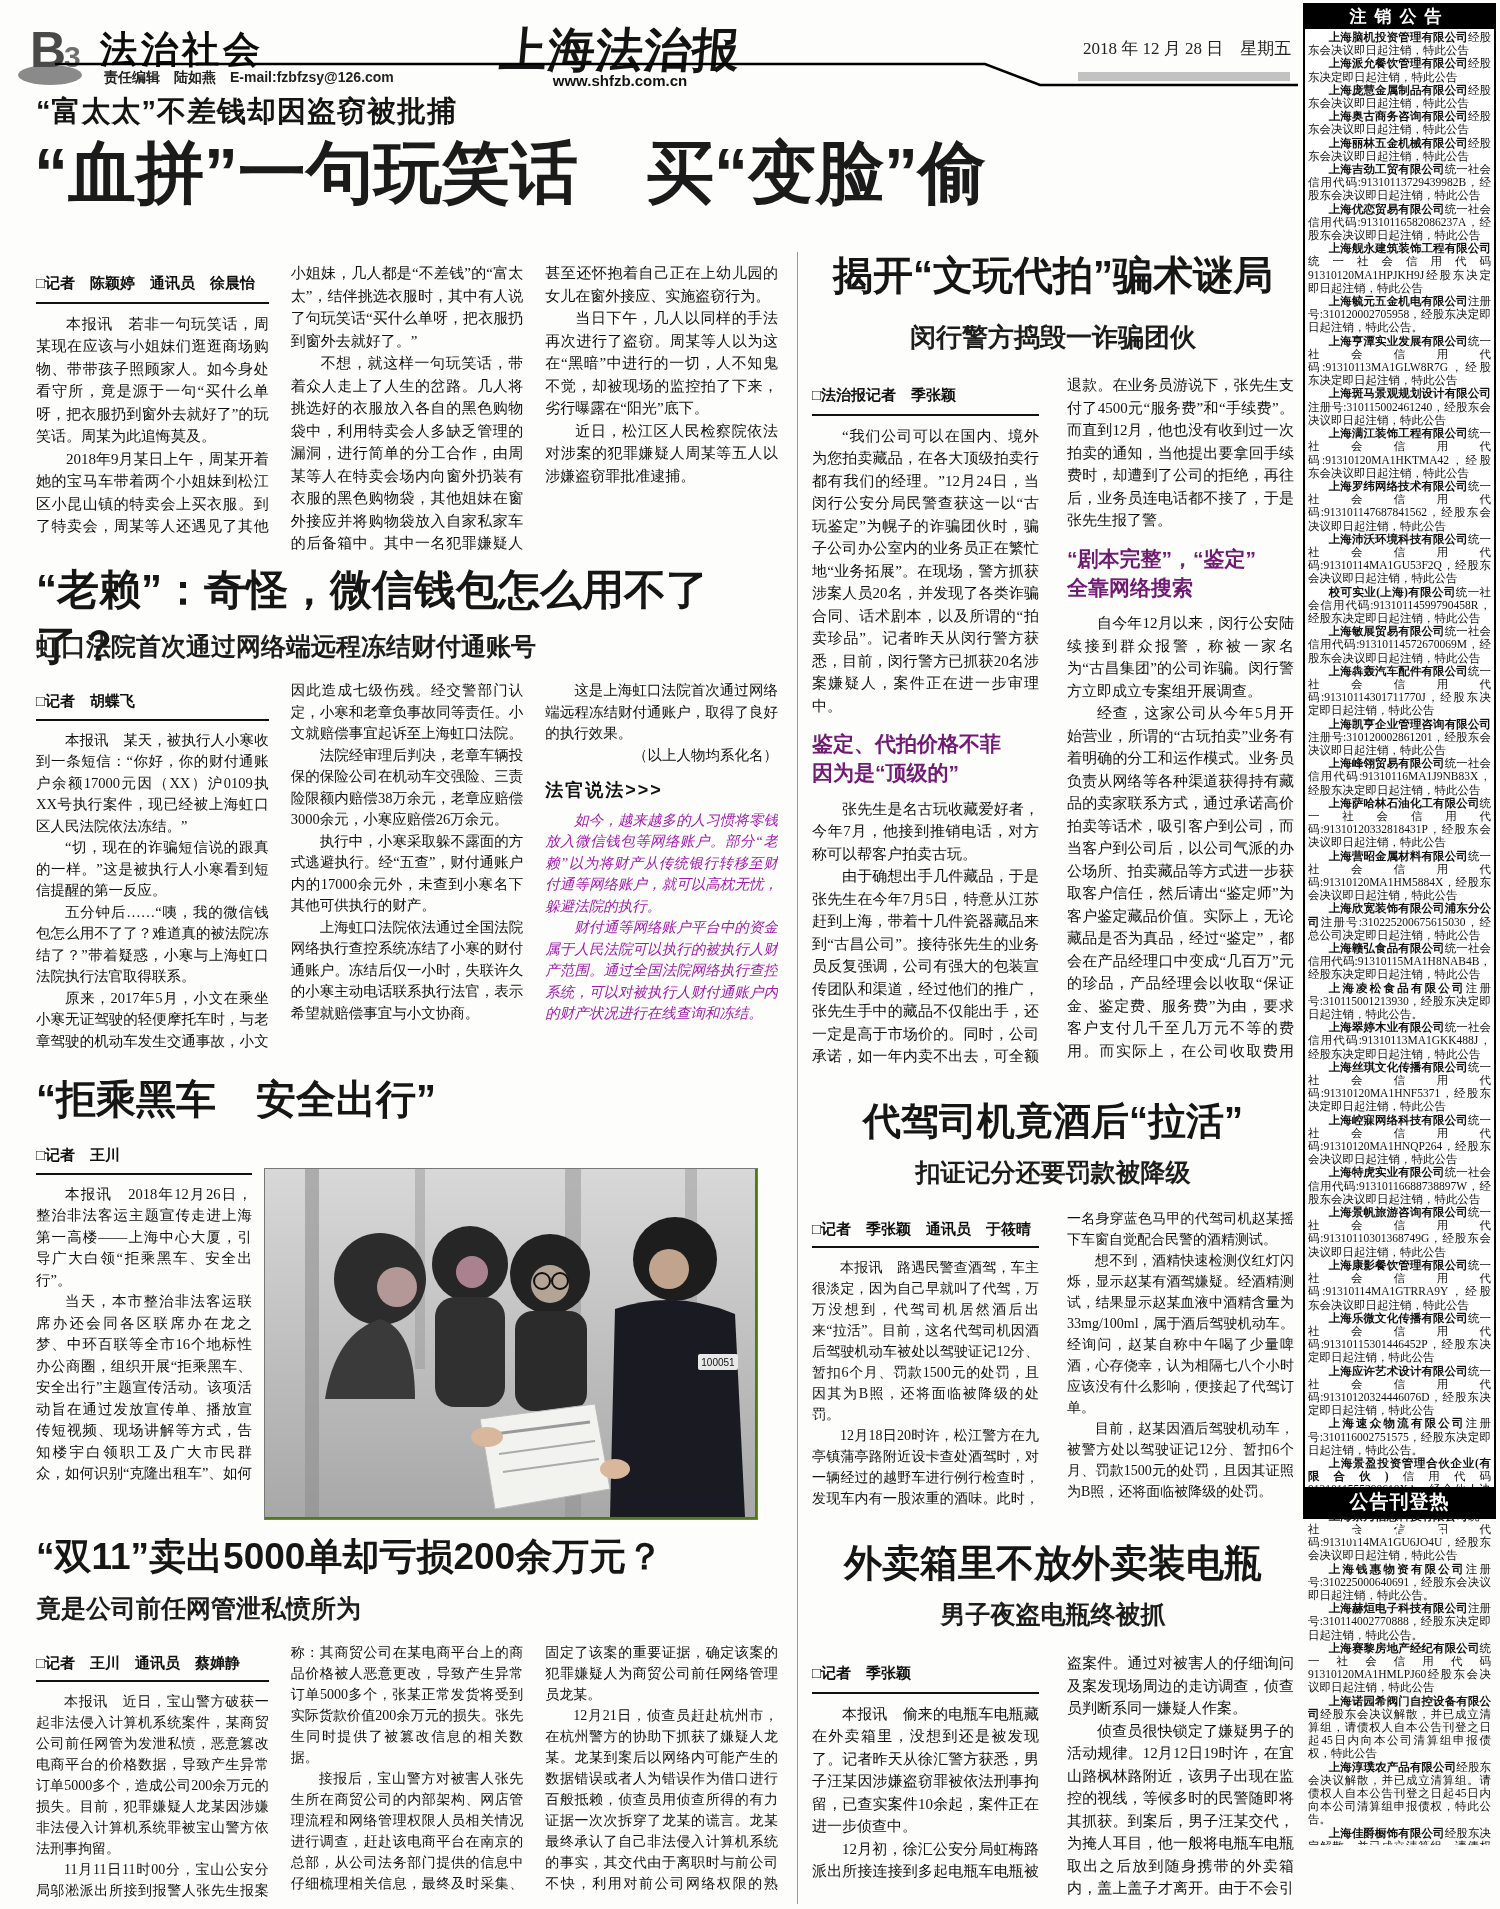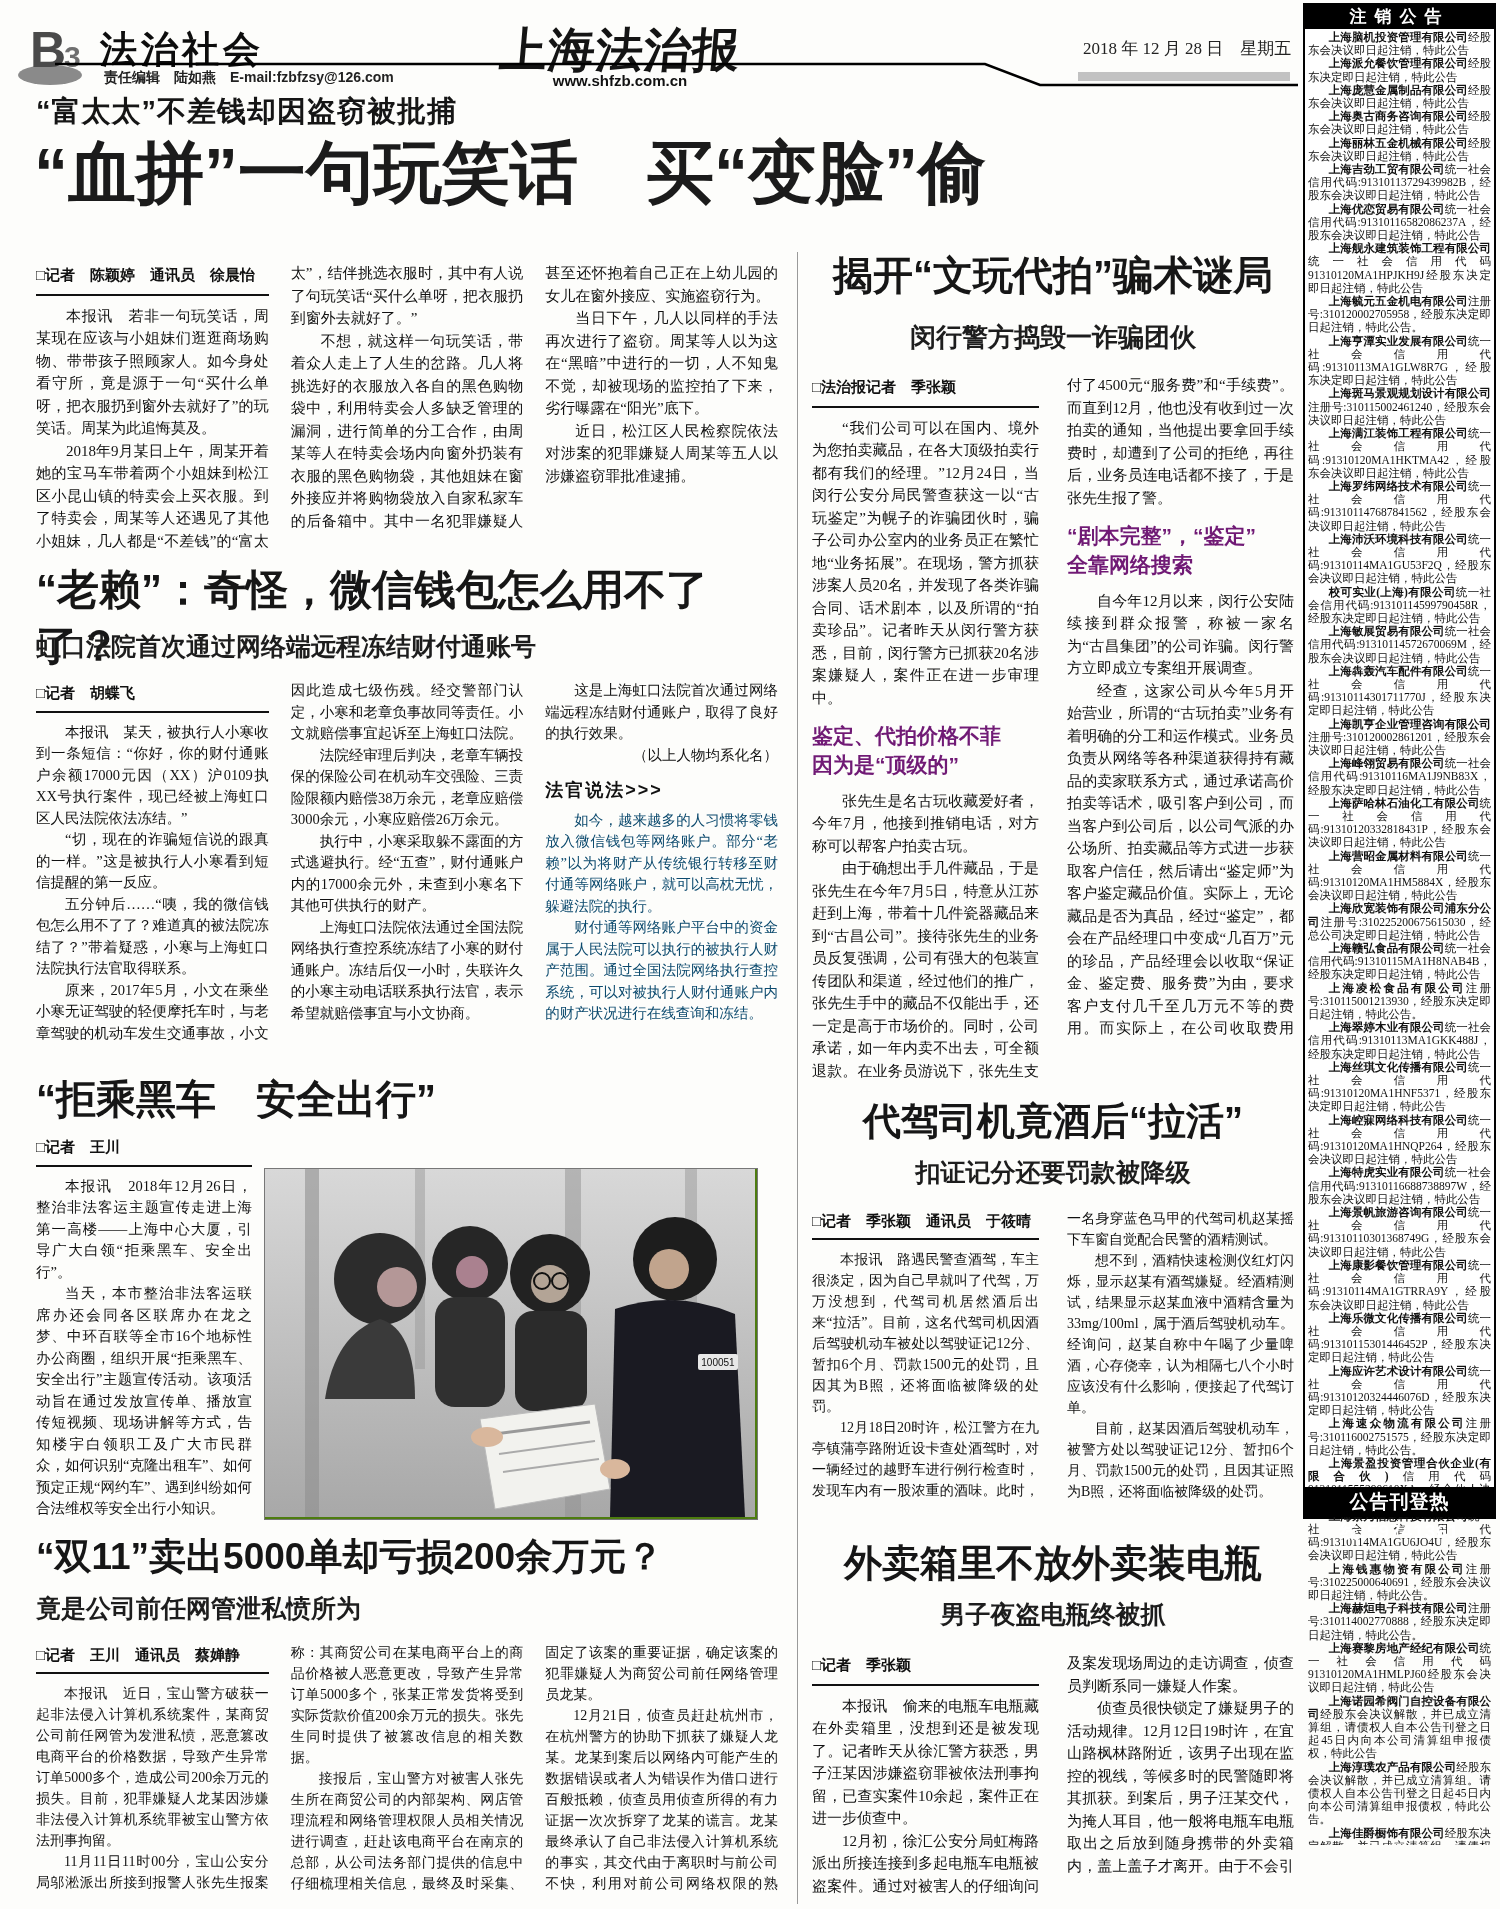--- a/index.html
+++ b/index.html
@@ -34,27 +34,27 @@
   
   .body{column-gap:22px;column-fill:auto;overflow:hidden;font-size:15px;line-height:22.5px;
         text-align:justify;}
   .c3{column-count:3;}
   .c2{column-count:2;column-gap:28px;}
   .c1{column-count:1;}
   .tight{font-size:14.5px;line-height:21.5px;}
   .sz14{font-size:14px;line-height:21px;}
   .body p{margin:0;text-indent:2em;}
   .byline{font-family:"Liberation Sans",sans-serif;font-weight:700;font-size:15px;text-indent:0;
-          border-bottom:2px solid #111;padding:2px 0 7px 0;margin:0 0 9px 0;break-inside:avoid;}
+          border-bottom:2px solid #111;padding:2px 0 7px 0;margin:8px 0 9px 0;break-inside:avoid;}
   .ihead{font-family:"Liberation Sans",sans-serif;font-weight:800;font-size:21px;line-height:1.4;
          margin:12px 0 10px 0;text-indent:0;break-inside:avoid;color:#701a75;}
   .judge-head{font-family:"Liberation Sans",sans-serif;font-weight:800;font-size:18px;
               margin:14px 0 8px 0;letter-spacing:2px;}
   .note{text-align:right;text-indent:0;}
-  .jp{color:#0c4a6e;}
+  .jp{font-style:italic;color:#a21caf;}
 
   
   #photoBox{left:264px;top:1168px;width:492px;height:350px;border:1px solid #777;background:#4d7c0f;}
   
   .vrule{width:1px;background:#9a9a9a;}
 
   
   #sidebar{left:1303px;top:3px;width:193px;height:1516px;border:2px solid #000;background:#fff;box-sizing:border-box;}
   #sbHead{height:24px;background:#000;color:#fff;text-align:center;font-weight:800;font-size:17px;
           letter-spacing:8px;line-height:24px;font-family:"Liberation Sans",sans-serif;}

